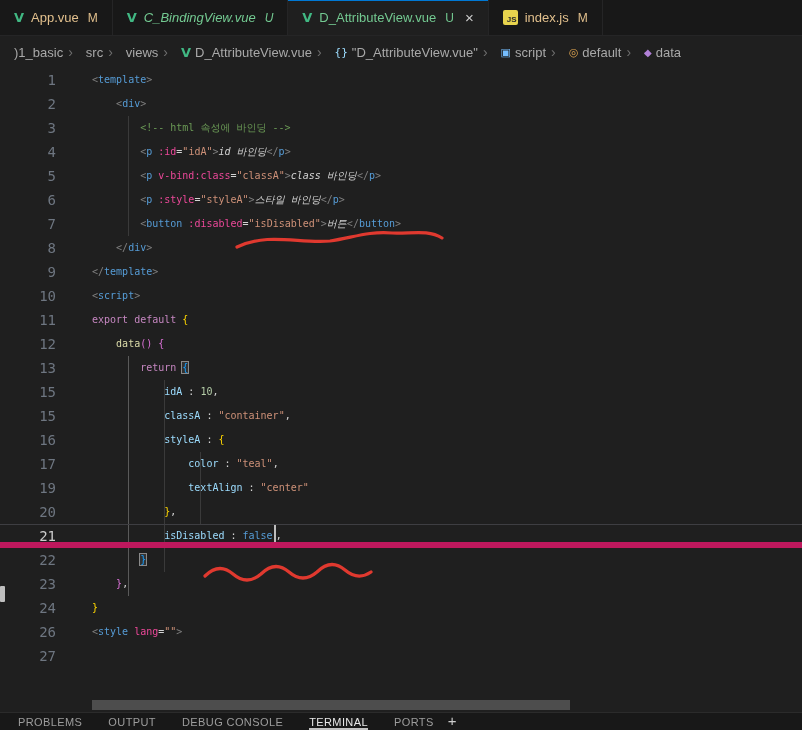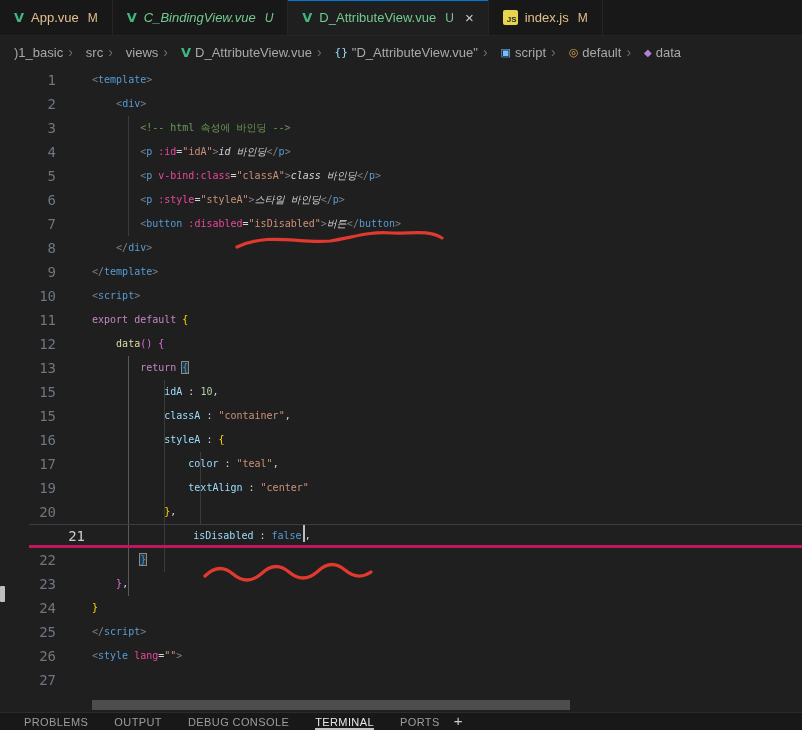--- a/index.html
+++ b/index.html
@@ -57,21 +57,21 @@
   }
   .indent-guide { position: absolute; width: 1px; background: #3a3a3a; z-index: 0; }
   #guide-template { left: 128px; top: 48px;  height: 120px; }
   #guide-script4  { left: 128px; top: 288px; height: 240px; background: #5a5a5a; }
   #guide-script8  { left: 164px; top: 312px; height: 192px; }
   #guide-script12 { left: 200px; top: 384px; height: 72px; }
 
   .code-lines { position: relative; z-index: 1; }
   .code-row { display: flex; height: 24px; line-height: 24px; }
   .code-row.current {
-    border-top: 1px solid #3e3e42; border-bottom: 3px solid #be185d; line-height: 22px; margin-left: 29px;
+    border-top: 1px solid #3e3e42; border-bottom: 6px solid #be185d; line-height: 22px;
   }
   .gutter {
     width: 56px; min-width: 56px; text-align: right; color: #6e7681;
     font-family: "DejaVu Sans Mono", monospace; font-size: 14px; cursor: pointer;
   }
   .code-row.current .gutter { color: #cccccc; }
   .code {
     margin-left: 36px; font-family: "DejaVu Sans Mono", monospace; font-size: 10px;
     white-space: pre; color: #d4d4d4;
   }
@@ -97,21 +97,21 @@
   }
 
   .hscroll {
     position: absolute; left: 92px; top: 632px; width: 478px; height: 10px;
     background: #4d4d4d; z-index: 3; cursor: pointer;
   }
 
   
   .panel {
     height: 18px; background: #181818; border-top: 1px solid #2b2b2b;
-    display: flex; align-items: flex-start; padding-left: 24px; overflow: hidden;
+    display: flex; align-items: flex-start; padding-left: 18px; overflow: hidden;
   }
   .ptabs { display: flex; gap: 26px; height: 17px; }
   .ptab {
     font-size: 11px; letter-spacing: 0.4px; color: #9d9d9d; cursor: pointer;
     height: 17px; padding-top: 3px; white-space: nowrap;
   }
   .ptab.active { color: #e7e7e7; border-bottom: 2px solid #c2c2c2; }
   .padd { color: #cccccc; font-size: 15px; margin-left: 14px; line-height: 16px; cursor: pointer; }
 
   .edge-artifact {
@@ -282,24 +282,20 @@
           <span class="gutter">22</span>
           <span class="code"><span class="txt">        </span><span class="b3 box">}</span></span>
         </div>
         <div class="code-row">
           <span class="gutter">23</span>
           <span class="code"><span class="txt">    </span><span class="b2">}</span><span class="op">,</span></span>
         </div>
         <div class="code-row">
           <span class="gutter">24</span>
           <span class="code"><span class="b1">}</span></span>
-        </div>
-        <div class="code-row">
-          <span class="gutter">25</span>
-          <span class="code"><span class="pun">&lt;/</span><span class="tag">script</span><span class="pun">&gt;</span></span>
         </div>
         <div class="code-row">
           <span class="gutter">26</span>
           <span class="code"><span class="pun">&lt;</span><span class="tag">style</span><span class="txt"> </span><span class="attr">lang</span><span class="op">=</span><span class="str">""</span><span class="pun">&gt;</span></span>
         </div>
         <div class="code-row">
           <span class="gutter">27</span>
           <span class="code"></span>
         </div>
       </div>

